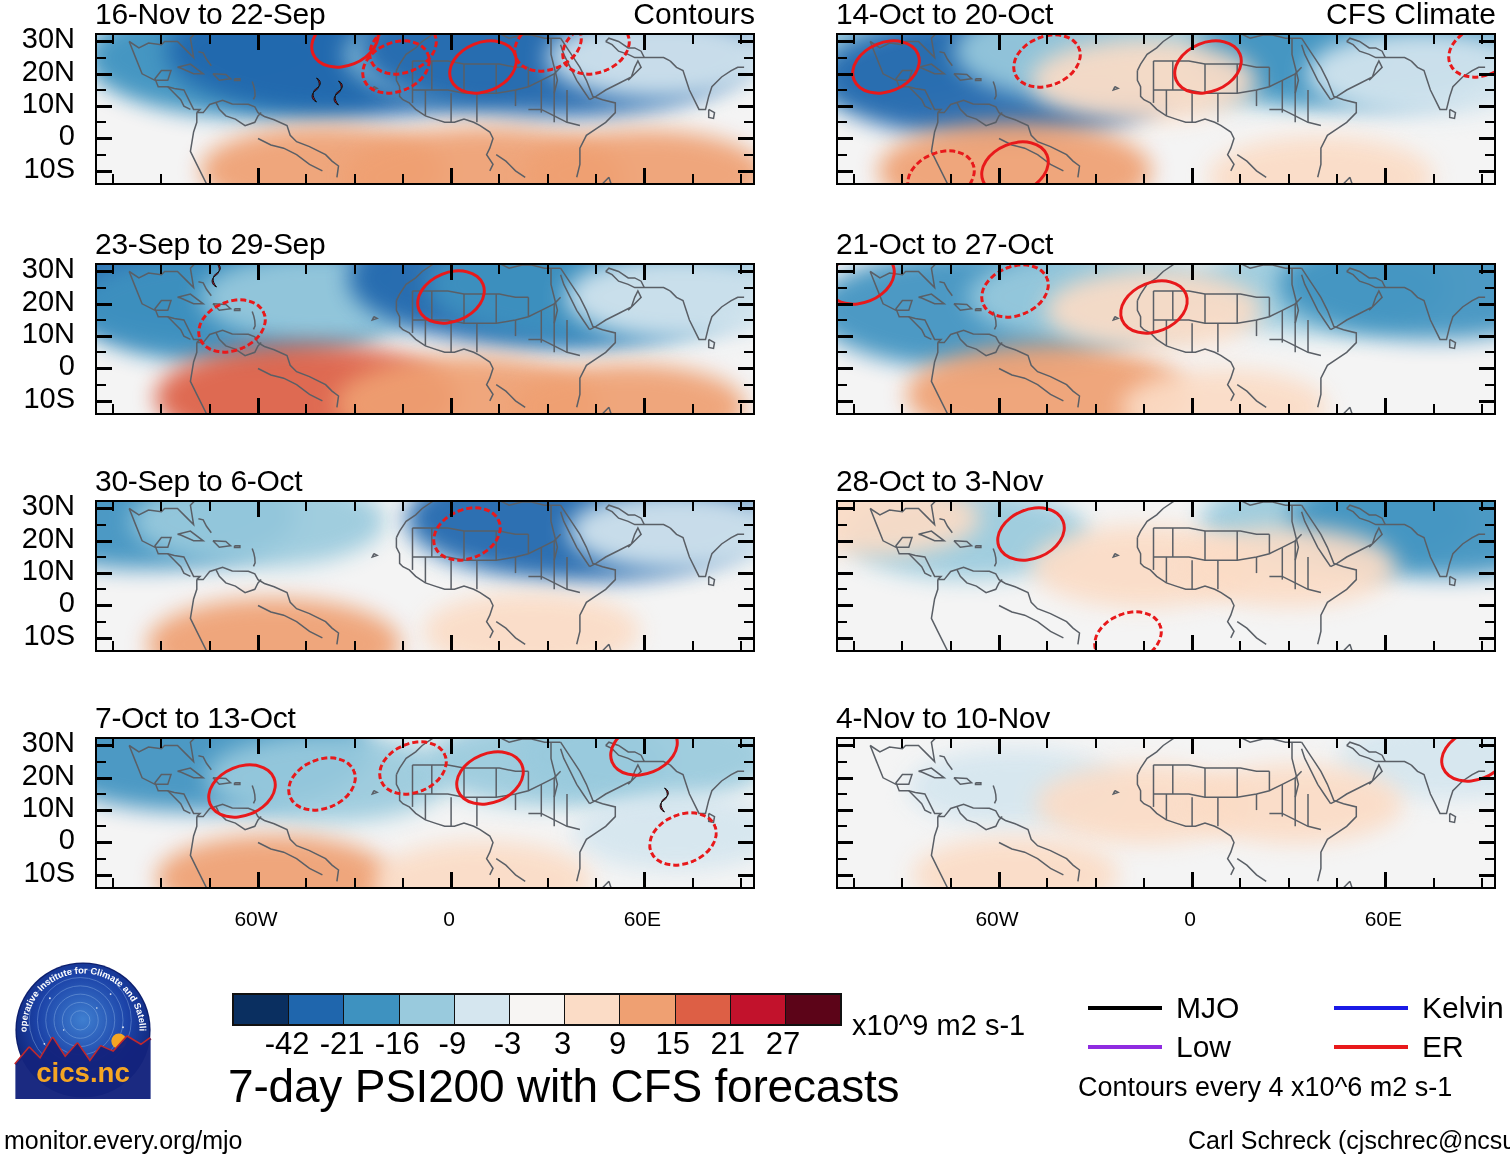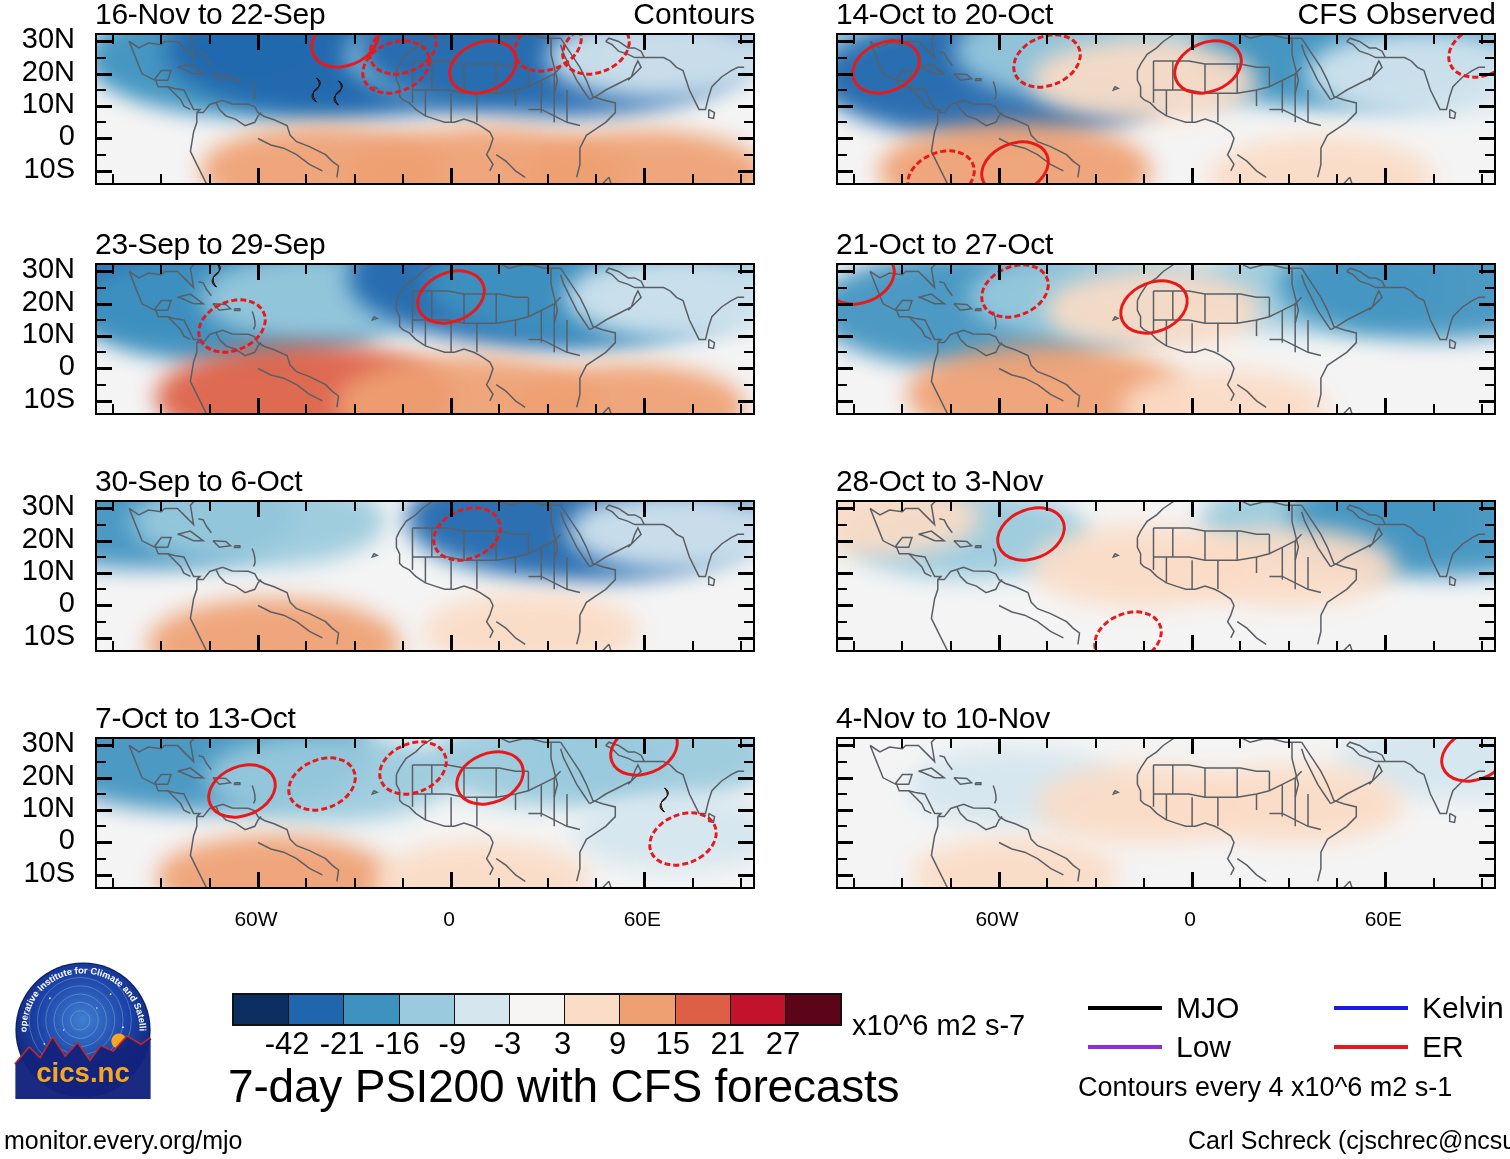--- a/index.html
+++ b/index.html
@@ -533,21 +533,21 @@
         <div class="tick left major" style="top: 37.8085px;"></div>
         <div class="tick right major" style="top: 37.8085px;"></div>
         <div class="tick left" style="top: 21.6383px;"></div>
         <div class="tick right" style="top: 21.6383px;"></div>
         <div class="tick left major" style="top: 5.46809px;"></div>
         <div class="tick right major" style="top: 5.46809px;"></div>
       </div>
     </div>
     <div class="panel" style="left: 836px; top: 1px; width: 660px;">
       <div class="panel-title">14-Oct to 20-Oct</div>
-      <div class="panel-corner">CFS Observed</div>
+      <div class="panel-corner">CFS Climate</div>
       <div class="map" style="width: 660px; height: 152px;">
         <div class="mapinner">
           <div class="blobs">
             <div class="blob" style="width: 264px; height: 95.2px; left: -99.8049px; top: -24.9617px; background: rgb(153, 202, 221); opacity: 0.92;"></div>
             <div class="blob" style="width: 359px; height: 126.2px; left: -18.5244px; top: -21.0574px; background: rgb(31, 102, 173); opacity: 0.92;"></div>
             <div class="blob" style="width: 283px; height: 101.4px; left: 116.061px; top: -34.5298px; background: rgb(153, 202, 221); opacity: 0.92;"></div>
             <div class="blob" style="width: 283px; height: 101.4px; left: 277.037px; top: -31.2957px; background: rgb(153, 202, 221); opacity: 0.92;"></div>
             <div class="blob" style="width: 321px; height: 113.8px; left: 354.622px; top: -40.7298px; background: rgb(62, 146, 192); opacity: 0.92;"></div>
             <div class="blob" style="width: 235.5px; height: 85.9px; left: 468.201px; top: -4.14149px; background: rgb(213, 230, 239); opacity: 0.92;"></div>
             <div class="blob" style="width: 226px; height: 82.8px; left: 192.854px; top: 3.8766px; background: rgb(251, 220, 198); opacity: 0.92;"></div>
@@ -1038,21 +1038,21 @@
     <span style="left: 110.182px;">-21</span>
     <span style="left: 165.273px;">-16</span>
     <span style="left: 220.364px;">-9</span>
     <span style="left: 275.455px;">-3</span>
     <span style="left: 330.545px;">3</span>
     <span style="left: 385.636px;">9</span>
     <span style="left: 440.727px;">15</span>
     <span style="left: 495.818px;">21</span>
     <span style="left: 550.909px;">27</span>
   </div>
-<div id="cbunits" style="left: 852px; top: 1009px;">x10^6 m2 s-7</div>
+<div id="cbunits" style="left: 852px; top: 1009px;">x10^9 m2 s-1</div>
 <div id="maintitle" style="left: 228px; top: 1059px;">7-day PSI200 with CFS forecasts</div>
 
 <div id="legend-root">
     <div class="legrow" style="left: 1088px; top: 993px;">
       <div class="legline" style="background: rgb(0, 0, 0);"></div>
       <div class="leglab">MJO</div>
     </div>
     <div class="legrow" style="left: 1334px; top: 993px;">
       <div class="legline" style="background: rgb(26, 26, 230);"></div>
       <div class="leglab">Kelvin x2</div>

